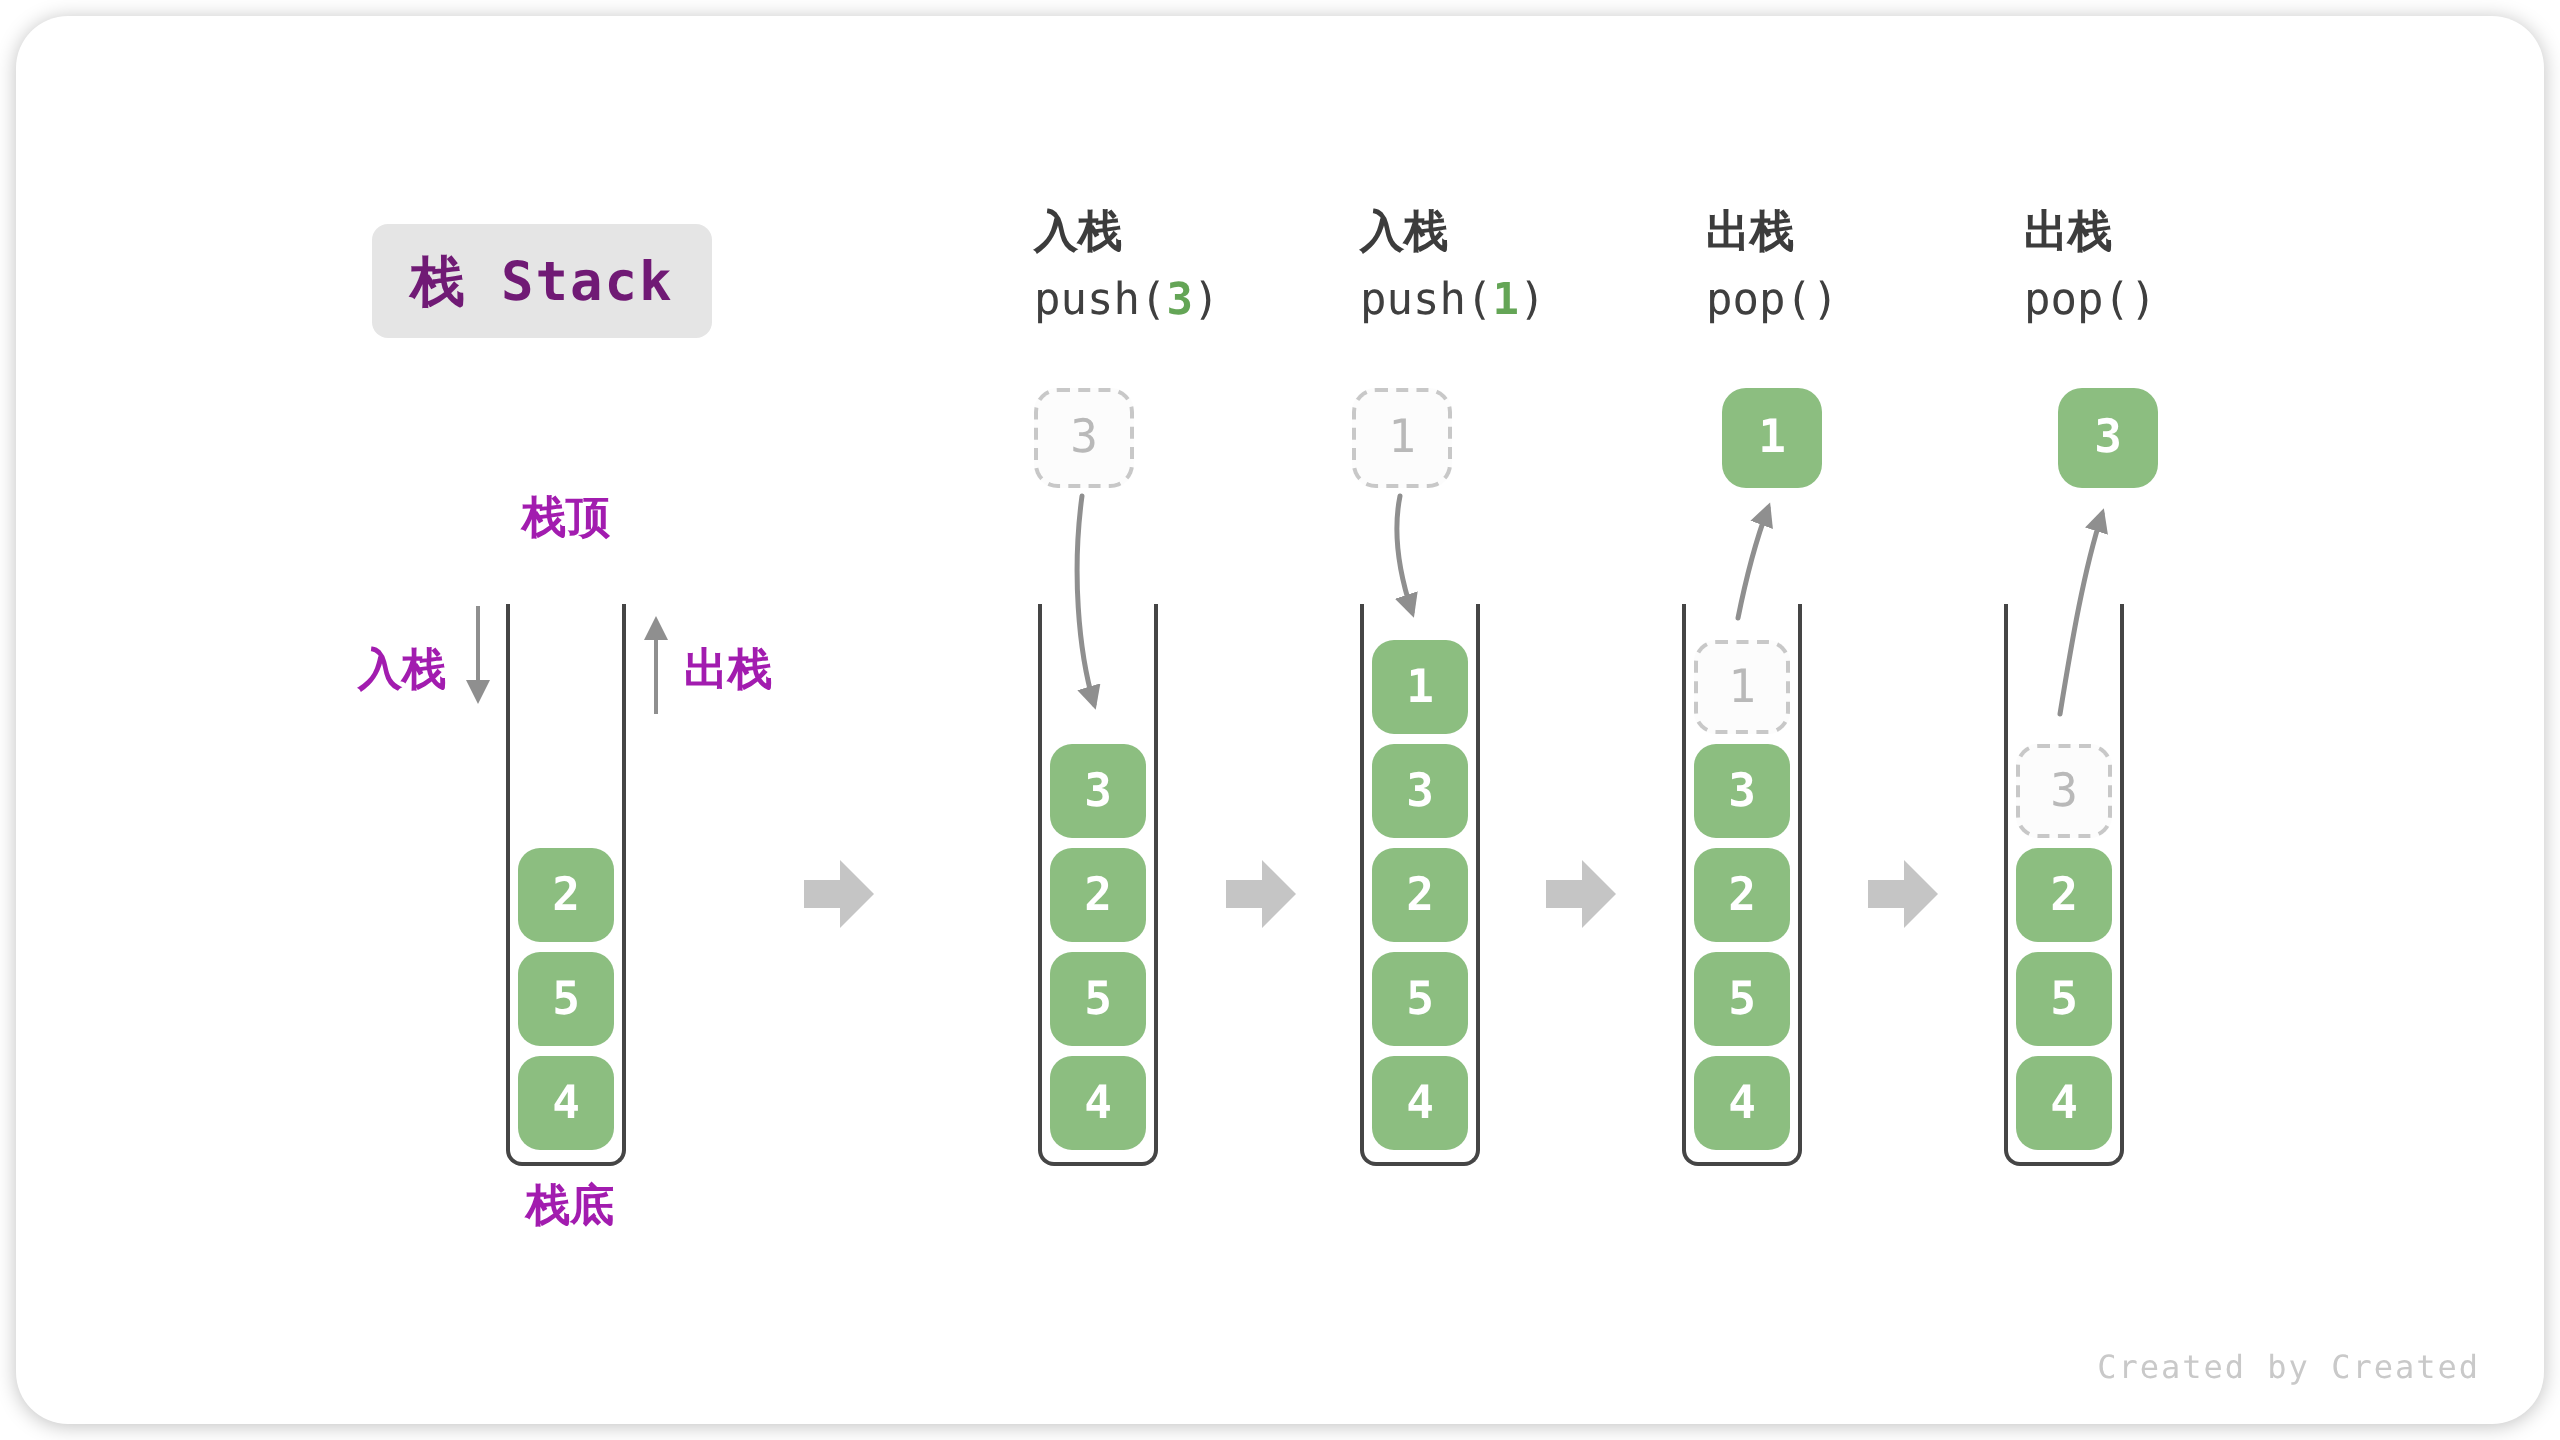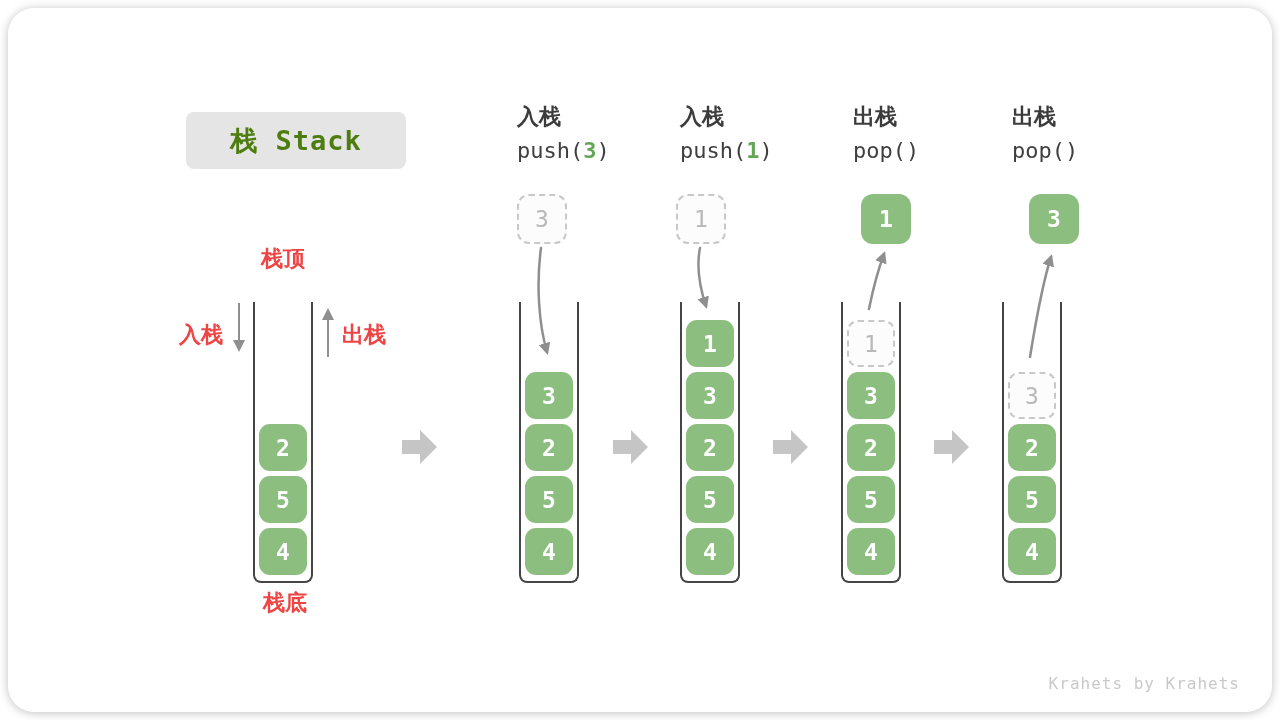--- a/index.html
+++ b/index.html
@@ -9,37 +9,37 @@
     font-family:"DejaVu Sans","Liberation Sans",sans-serif;
   }
   .card{
     position:absolute;inset:8px;background:#ffffff;border-radius:26px;
     box-shadow:0 1px 10px rgba(0,0,0,0.25);
   }
   .stage{position:absolute;left:0;top:0;width:1280px;height:720px;}
   .overlay{position:absolute;left:0;top:0;width:1280px;height:720px;}
 
   .title-box{
-    position:absolute;left:186px;top:112px;width:220px;height:57px;
+    position:absolute;left:186px;top:112px;width:170px;height:57px;
     background:#e5e5e5;border-radius:8px;
     display:flex;align-items:center;justify-content:center;
     font-family:"DejaVu Sans Mono","Liberation Mono",monospace;
-    font-size:27px;font-weight:bold;color:#4d7c0f;letter-spacing:1px;
+    font-size:27px;font-weight:bold;color:#701a75;letter-spacing:1px;
   }
 
   .op-label{position:absolute;top:104px;}
   .op-name{font-size:22px;font-weight:bold;color:#3c3c3c;line-height:1.2;}
   .op-code{
     font-family:"DejaVu Sans Mono","Liberation Mono",monospace;
     font-size:22px;color:#3f3f3f;margin-top:8px;
   }
   .op-code .arg{color:var(--arg-green,#64a556);font-weight:bold;}
 
   .side-label{
-    position:absolute;font-size:22px;font-weight:bold;color:#ef4444;white-space:nowrap;
+    position:absolute;font-size:22px;font-weight:bold;color:#a21caf;white-space:nowrap;
   }
   .centered{transform:translateX(-50%);}
 
   .stack-container{
     position:absolute;width:60px;height:281px;box-sizing:border-box;
     border:2px solid #454545;border-top:none;border-radius:0 0 8px 8px;
   }
   .cell{
     position:absolute;width:48px;height:47px;border-radius:11px;box-sizing:border-box;
     display:flex;align-items:center;justify-content:center;
@@ -145,14 +145,14 @@
       <div class="cell ghost" style="left: 847px; top: 320px;">1</div>
       <div class="float-cell solid" style="left: 861px; top: 194px;">1</div>
       <div class="stack-container" style="left: 1002px; top: 302px;"></div>
       <div class="cell solid" style="left: 1008px; top: 528px;">4</div>
       <div class="cell solid" style="left: 1008px; top: 476px;">5</div>
       <div class="cell solid" style="left: 1008px; top: 424px;">2</div>
       <div class="cell ghost" style="left: 1008px; top: 372px;">3</div>
       <div class="float-cell solid" style="left: 1029px; top: 194px;">3</div>
     </div>
 
-  <div class="watermark">Krahets by Krahets</div>
+  <div class="watermark">Created by Created</div>
 </div>
 
 </body></html>

